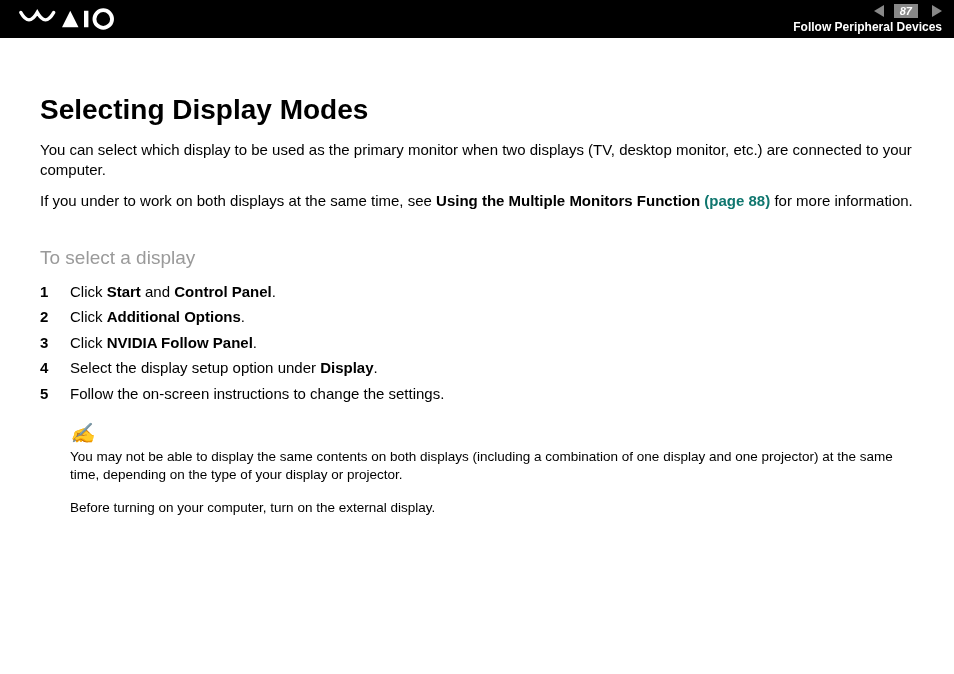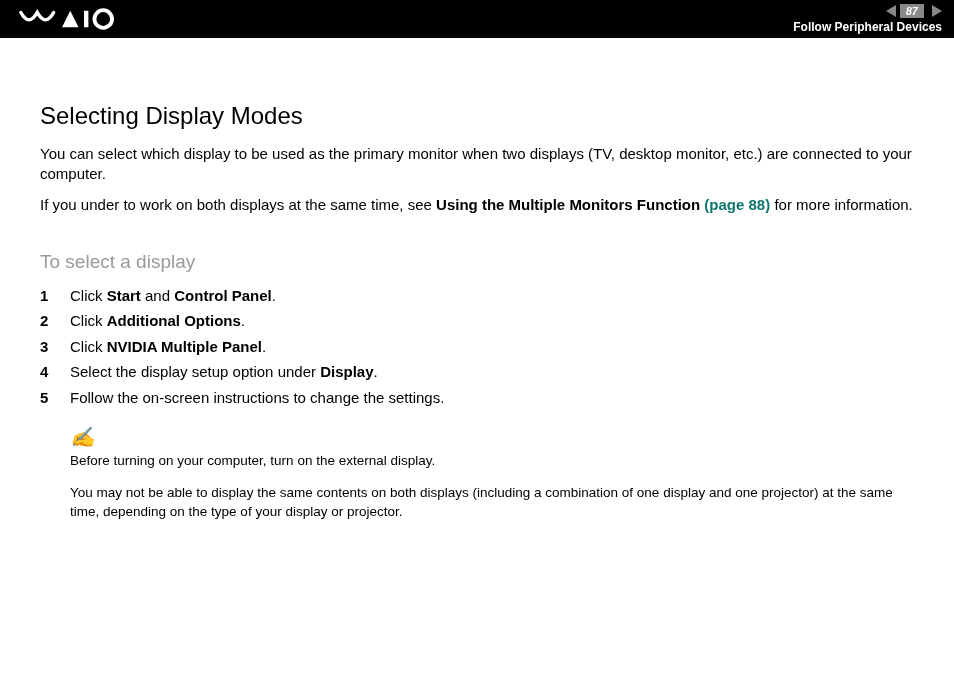--- a/index.html
+++ b/index.html
@@ -28,21 +28,21 @@
   .logo svg { height: 22px; }
   .top-right {
     display: flex;
     flex-direction: column;
     align-items: flex-end;
     gap: 2px;
   }
   .pager {
     display: flex;
     align-items: center;
-    gap: 4px;
+    gap: 10px;
     font-size: 12px;
     font-weight: bold;
     font-style: italic;
   }
   .tri {
     width: 0; height: 0;
     border-top: 6px solid transparent;
     border-bottom: 6px solid transparent;
   }
   .tri.left { border-right: 10px solid #888; }
@@ -58,24 +58,23 @@
   }
   .section-label {
     font-size: 12px;
     font-weight: bold;
     color: #fff;
   }
   .content {
     padding: 56px 40px 20px 40px;
   }
   h1 {
-    font-weight: normal;
-    font-size: 24px;
+    font-weight: bold;
+    font-size: 28px;
     margin-bottom: 14px;
-    margin-top: 8px;
   }
   p.body {
     font-size: 15px;
     line-height: 1.35;
     margin-bottom: 10px;
   }
   .link { color: #0f766e; font-weight: bold; }
   h2.sub {
     color: #9a9a9a;
     font-weight: normal;
@@ -154,26 +153,26 @@
   <h2 class="sub">To select a display</h2>
 
   <ol class="steps">
     <li>
       <span>Click </span><b>Start</b><span> and </span><b>Control Panel</b><span>.</span>
     </li>
     <li>
       <span>Click </span><b>Additional Options</b><span>.</span>
     </li>
     <li>
-      <span>Click </span><b>NVIDIA Multiple Panel</b><span>.</span>
+      <span>Click </span><b>NVIDIA Follow Panel</b><span>.</span>
     </li>
     <li>
       <span>Select the display setup option under </span><b>Display</b><span>.</span>
     </li>
     <li>Follow the on-screen instructions to change the settings.</li>
   </ol>
 
   <div class="note-block">
     <span class="note-icon">✍</span>
+    <p>You may not be able to display the same contents on both displays (including a combination of one display and one projector) at the same time, depending on the type of your display or projector.</p>
     <p>Before turning on your computer, turn on the external display.</p>
-    <p>You may not be able to display the same contents on both displays (including a combination of one display and one projector) at the same time, depending on the type of your display or projector.</p>
   </div>
 </div>
 
 </body></html>

